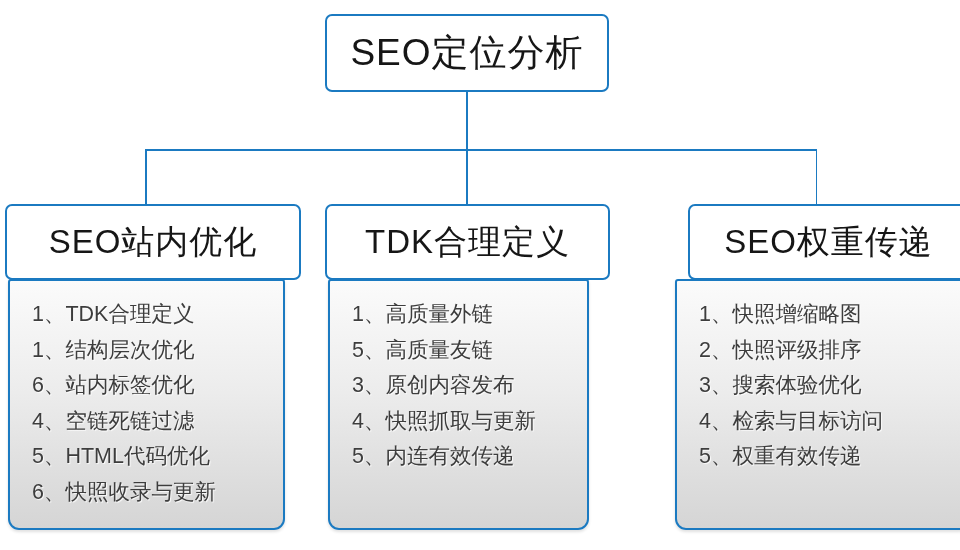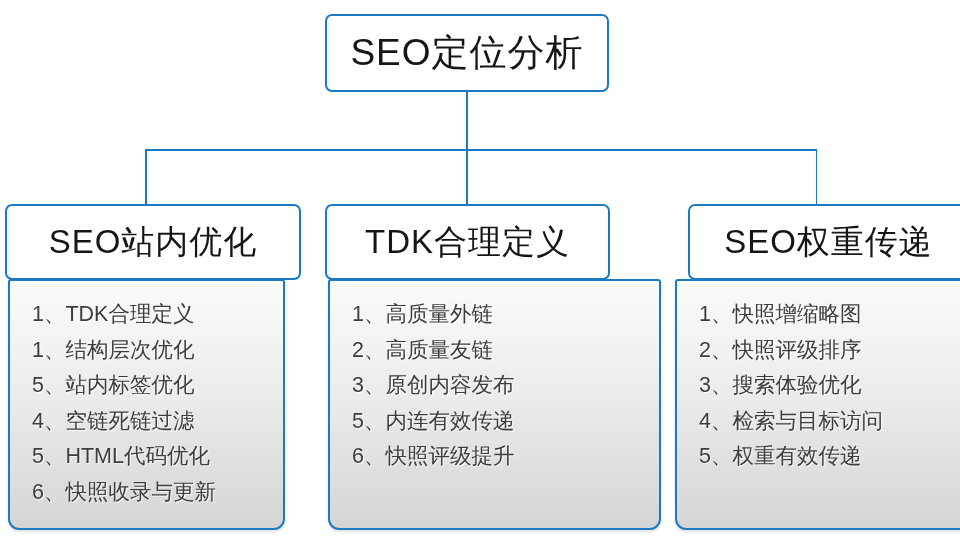--- a/index.html
+++ b/index.html
@@ -65,35 +65,35 @@
   <div class="line" style="left:145px;top:149px;width:1.5px;height:56px;"></div>
   <div class="line" style="left:466px;top:149px;width:1.5px;height:56px;"></div>
   <div class="line" style="left:815.5px;top:149px;width:1.5px;height:56px;"></div>
 
   <div class="node header-node" style="left:5px;width:296px;">
     <span>SEO站内优化</span>
   </div>
   <div class="list-box" style="left:8px;width:277px;">
     <div class="list-item">1、TDK合理定义</div>
     <div class="list-item">1、结构层次优化</div>
-    <div class="list-item">5、站内标签优化</div>
+    <div class="list-item">6、站内标签优化</div>
     <div class="list-item">4、空链死链过滤</div>
     <div class="list-item">5、HTML代码优化</div>
     <div class="list-item">6、快照收录与更新</div>
   </div>
 
   <div class="node header-node" style="left:325px;width:285px;">
     <span>TDK合理定义</span>
   </div>
-  <div class="list-box" style="left:328px;width:333px;">
+  <div class="list-box" style="left:328px;width:261px;">
     <div class="list-item">1、高质量外链</div>
-    <div class="list-item">2、高质量友链</div>
+    <div class="list-item">5、高质量友链</div>
     <div class="list-item">3、原创内容发布</div>
+    <div class="list-item">4、快照抓取与更新</div>
     <div class="list-item">5、内连有效传递</div>
-    <div class="list-item">6、快照评级提升</div>
   </div>
 
   <div class="node header-node" style="left:672px;width:281px;margin-left:16px;">
     <span>SEO权重传递</span>
   </div>
   <div class="list-box" style="left:675px;width:296px;">
     <div class="list-item">1、快照增缩略图</div>
     <div class="list-item">2、快照评级排序</div>
     <div class="list-item">3、搜索体验优化</div>
     <div class="list-item">4、检索与目标访问</div>

